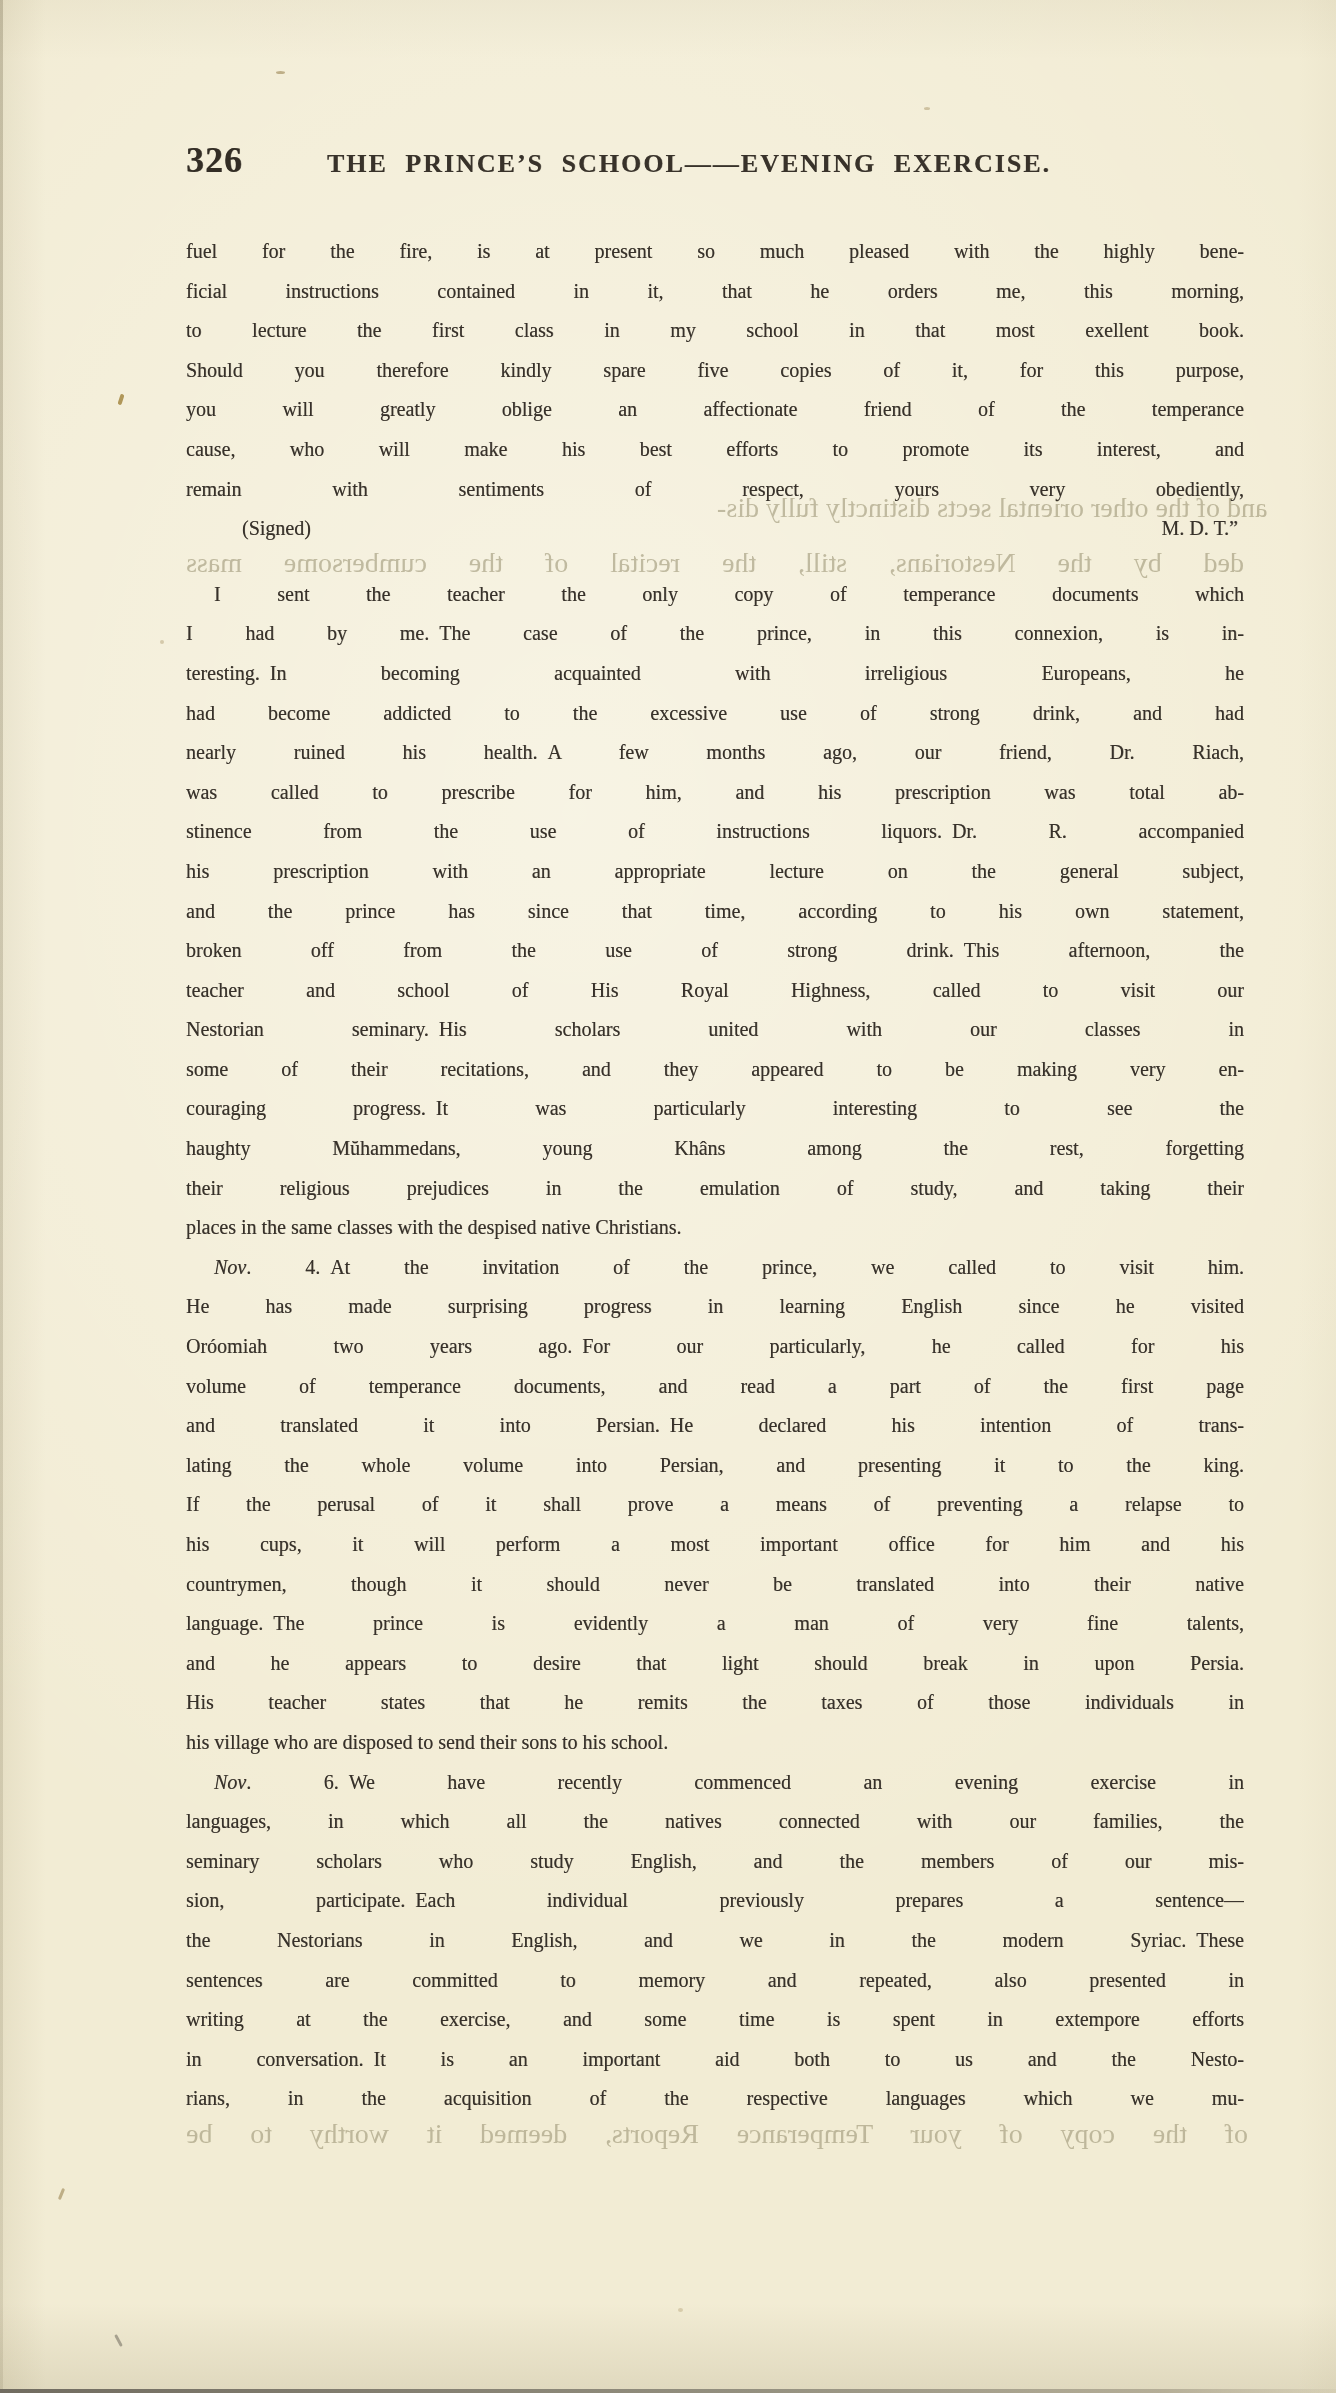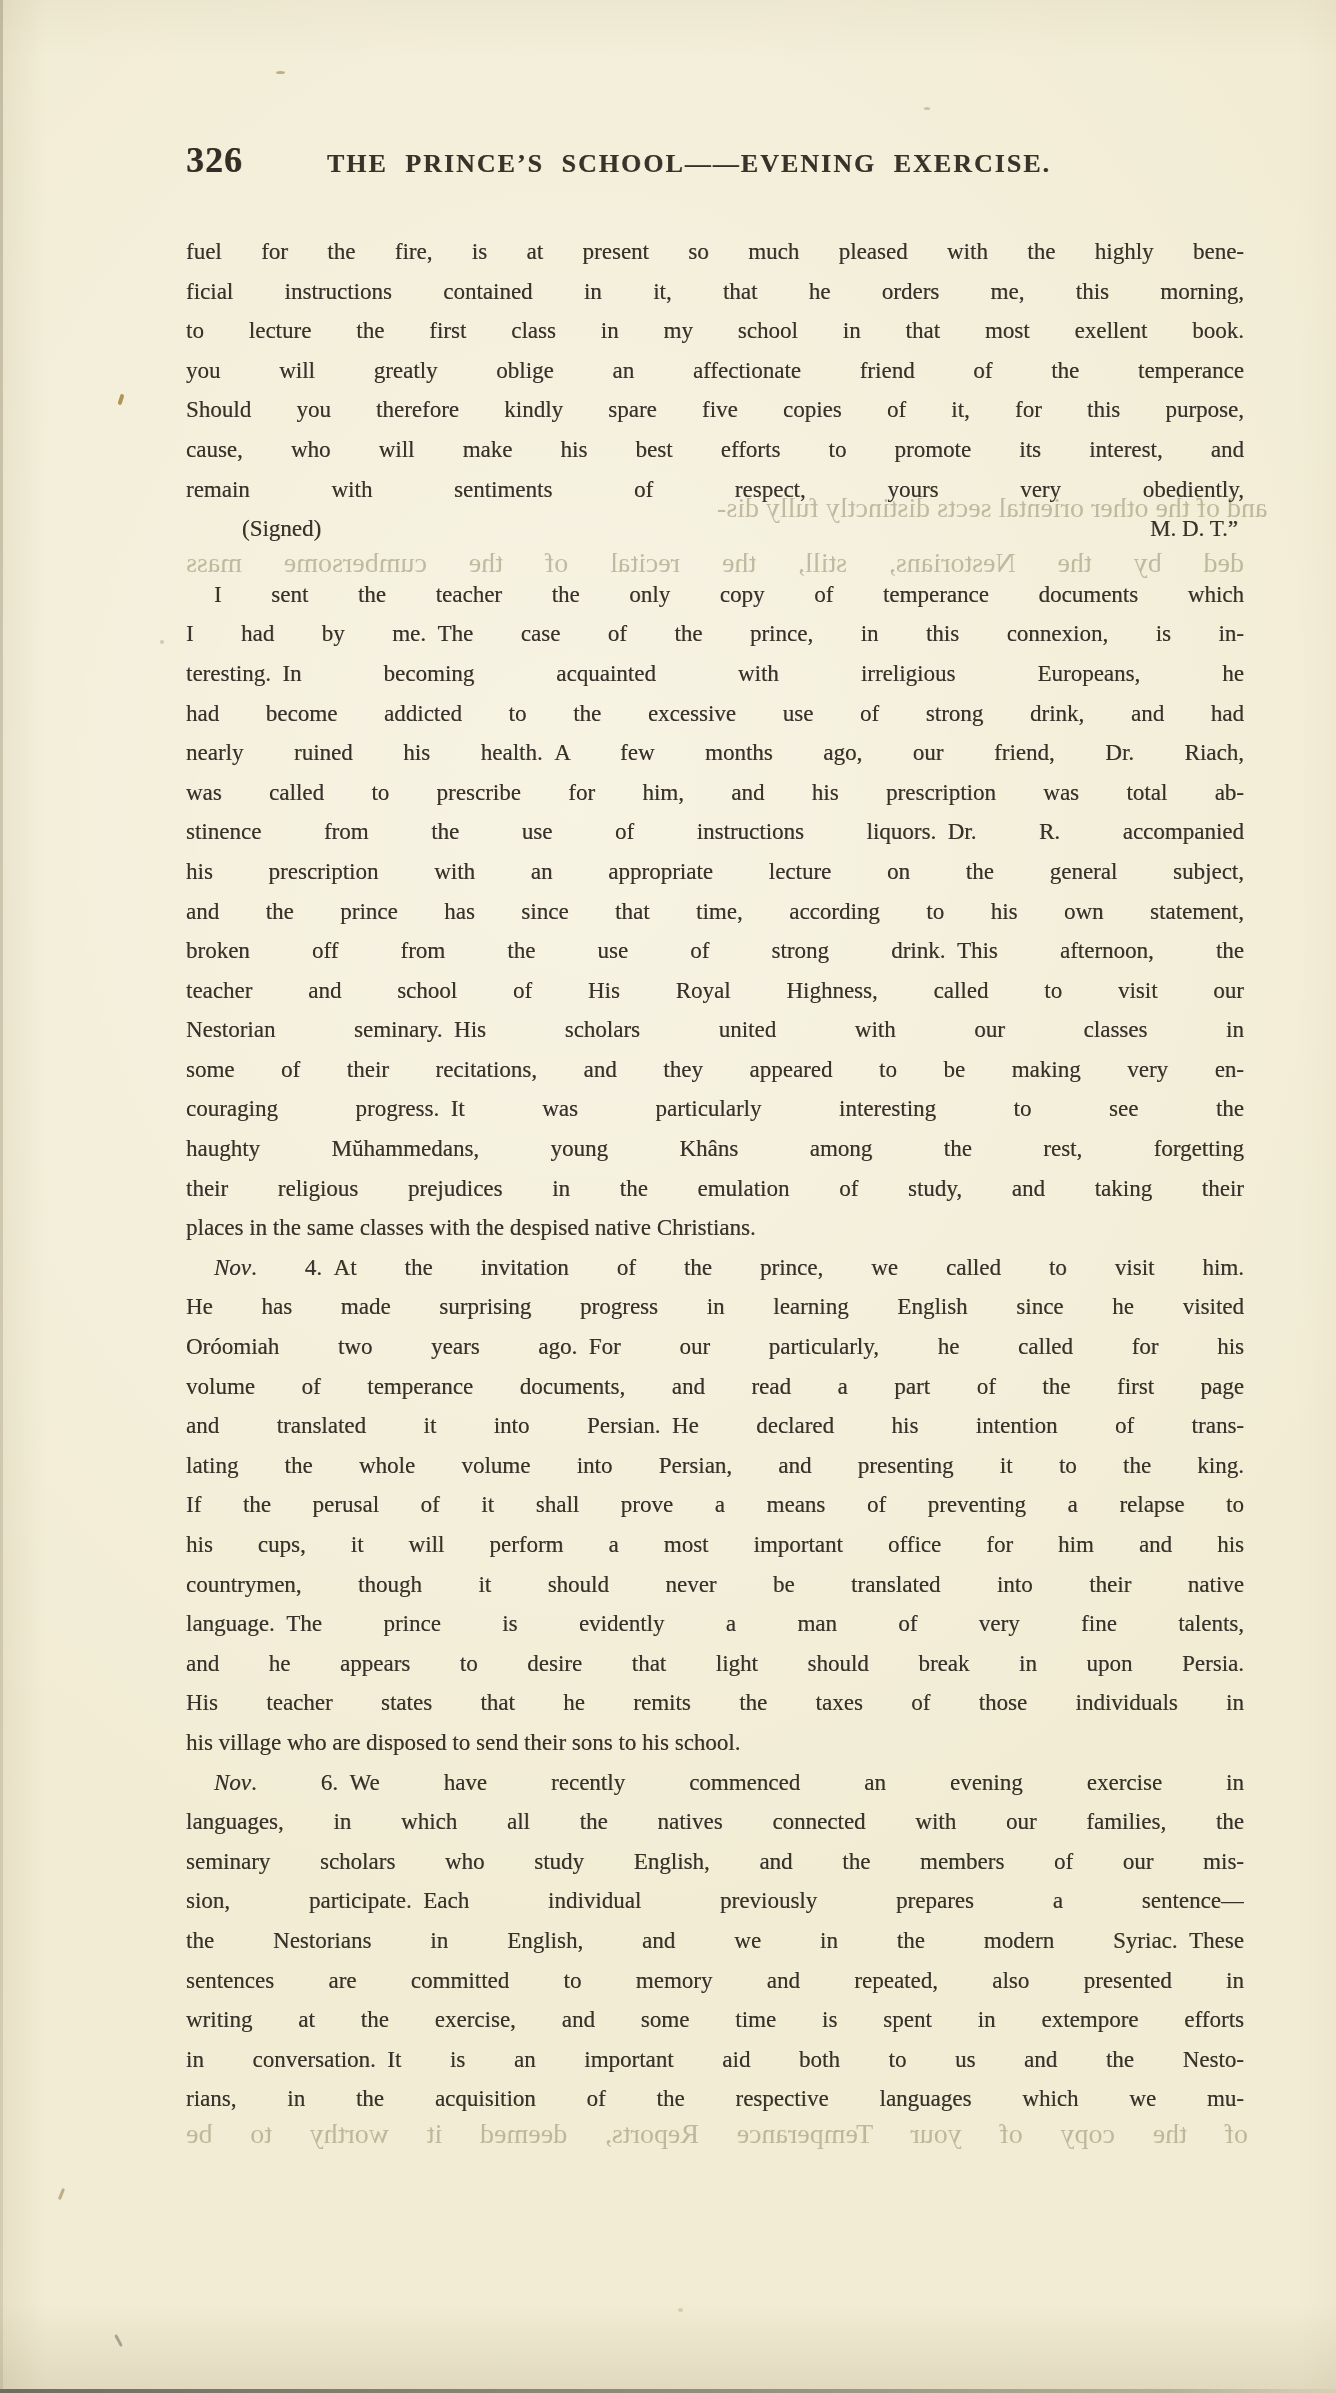--- a/index.html
+++ b/index.html
@@ -34,21 +34,21 @@
   }
   .running-title{
     position:absolute;left:200px;top:149px;width:1058px;
     text-align:center;transform:translateX(-40px);
     font-size:26px;font-weight:bold;letter-spacing:2px;word-spacing:9px;color:#38322a;
     text-shadow:0.4px 0.4px 0.4px rgba(56,50,42,0.45);
   }
   
   .text-block{
     position:absolute;left:186px;top:232px;width:1058px;
-    font-size:23px;line-height:39.6px;
+    font-size:20px;line-height:39.6px;
     text-shadow:0.35px 0.35px 0.35px rgba(55,49,42,0.5);
   }
   .para{margin:0;}
   .para.gap{margin-top:26px;}
   .line{
     text-align:justify;text-align-last:justify;
     overflow:hidden;white-space:normal;height:39.6px;
   }
   .line.flush{text-align-last:left;}
   .line.ind{text-indent:28px;}
@@ -88,22 +88,22 @@
 
   <div class="bleed bleed-a">and of the other oriental sects distinctly fully dis-</div>
   <div class="bleed bleed-b">ded by the Nestorians, still, the recital of the cumbersome mass</div>
   <div class="bleed bleed-c">of the copy of your Temperance Reports, deemed it worthy to be</div>
 
   <div class="text-block">
       <div class="para">
         <div class="line">fuel for the fire, is at present so much pleased with the highly bene-</div>
         <div class="line">ficial instructions contained in it, that he orders me, this morning,</div>
         <div class="line">to lecture the first class in my school in that most exellent book.</div>
+        <div class="line">Should you therefore kindly spare five copies of it, for this purpose,</div>
         <div class="line">you will greatly oblige an affectionate friend of the temperance</div>
-        <div class="line">Should you therefore kindly spare five copies of it, for this purpose,</div>
         <div class="line">cause, who will make his best efforts to promote its interest, and</div>
         <div class="line">remain with sentiments of respect, yours very obediently,</div>
         <div class="sig-row">
           <span class="sig-label">(Signed)</span>
           <span class="sig-name">M. D. T.”</span>
         </div>
       </div>
       <div class="para gap">
         <div class="line ind">I sent the teacher the only copy of temperance documents which</div>
         <div class="line">I had by me. The case of the prince, in this connexion, is in-</div>

